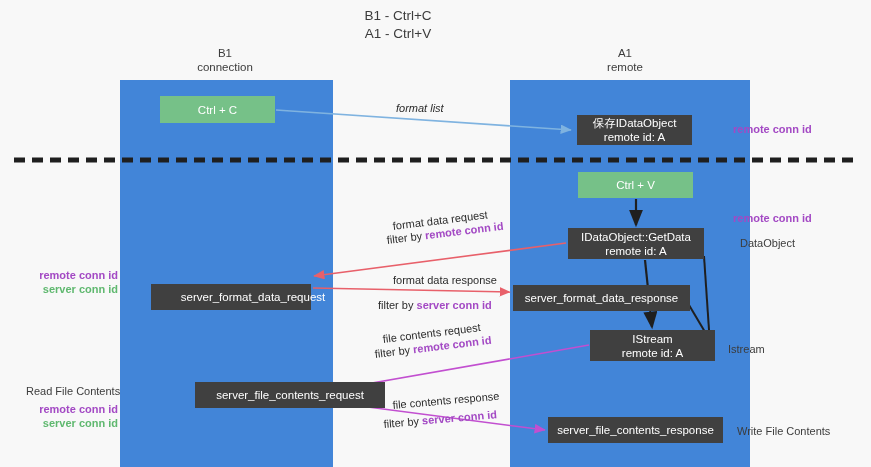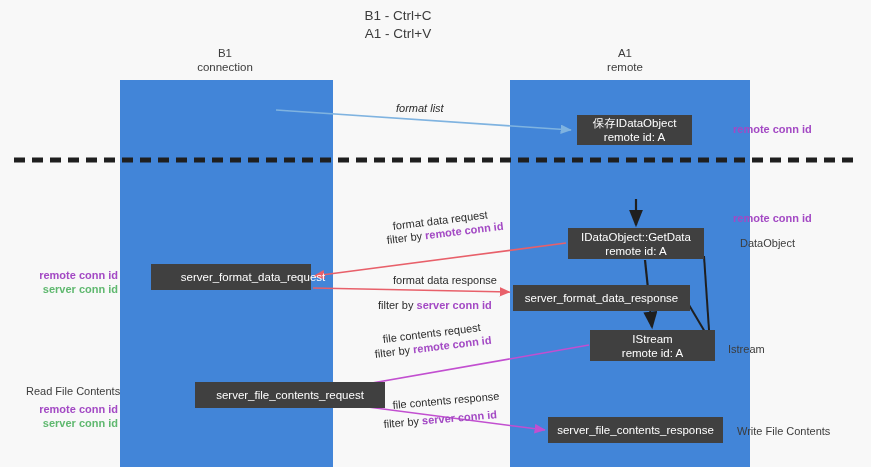--- a/index.html
+++ b/index.html
@@ -35,21 +35,21 @@
     display:flex;flex-direction:column;align-items:center;justify-content:center;
     font-size:11.5px;line-height:14px;text-align:center;}
   .box.green{background:#76c188;}
   .box.orange{background:#404040;}
   .box .ln{display:block;}
 
   #box-ctrlc{left:160px;top:96px;width:115px;height:27px;}
   #box-save{left:577px;top:115px;width:115px;height:30px;}
   #box-ctrlv{left:578px;top:172px;width:115px;height:26px;}
   #box-getdata{left:568px;top:228px;width:136px;height:31px;}
-  #box-sfdreq{left:151px;top:264px;width:160px;height:26px;padding-left:44px;}
+  #box-sfdreq{left:151px;top:284px;width:160px;height:26px;padding-left:44px;}
   #box-sfdres{left:513px;top:285px;width:177px;height:26px;}
   #box-istream{left:590px;top:330px;width:125px;height:31px;}
   #box-sfcreq{left:151px;top:382px;width:190px;height:26px;margin-left:44px;}
   #box-sfcres{left:548px;top:417px;width:175px;height:26px;}
 
   
   .note{position:absolute;font-size:11px;line-height:14px;color:#3c3c3c;}
   .note .purple{color:#a349c4;font-weight:bold;}
   .note .green-t{color:#5fb86f;font-weight:bold;}
   .note .ln{display:block;}
@@ -132,26 +132,32 @@
 
   <div class="lane-head" id="head-b1">
     <span class="l1">B1</span>
     <span class="l2">connection</span>
   </div>
   <div class="lane-head" id="head-a1">
     <span class="l1">A1</span>
     <span class="l2">remote</span>
   </div>
 
+  <div class="box green" id="box-ctrlc">
+    <span class="ln">Ctrl + C</span>
+  </div>
 
   <div class="box orange" id="box-save">
     <span class="ln">保存IDataObject</span>
     <span class="ln">remote id: A</span>
   </div>
 
+  <div class="box green" id="box-ctrlv">
+    <span class="ln">Ctrl + V</span>
+  </div>
 
   <div class="box orange" id="box-getdata">
     <span class="ln">IDataObject::GetData</span>
     <span class="ln">remote id: A</span>
   </div>
 
   <div class="box orange" id="box-sfdreq">
     <span class="ln">server_format_data_request</span>
   </div>
 

